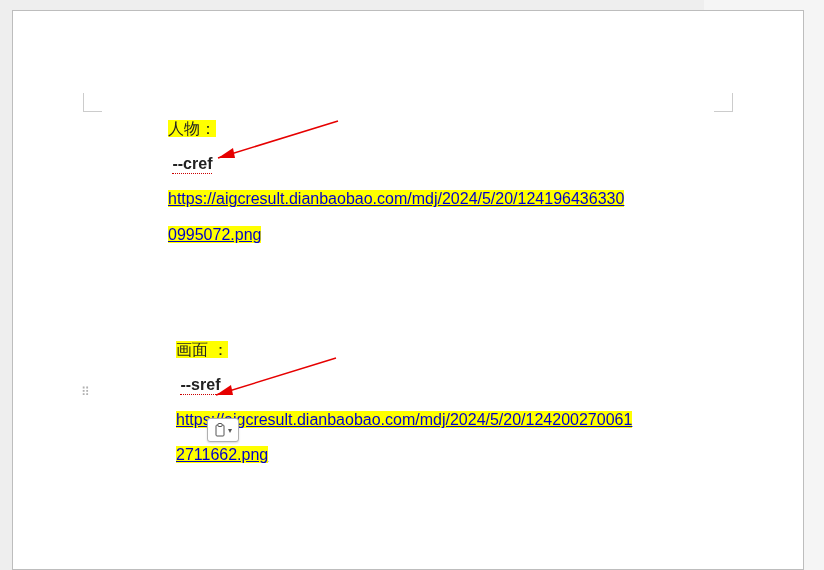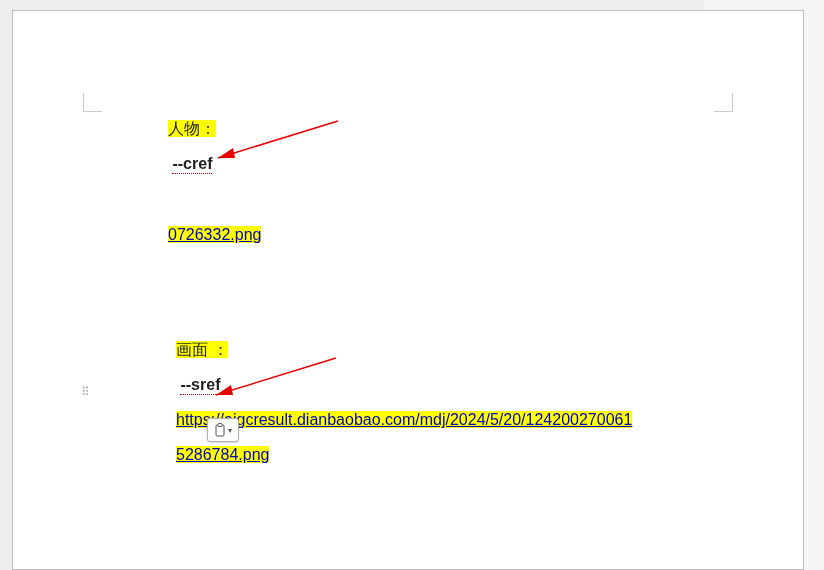--- a/index.html
+++ b/index.html
@@ -100,29 +100,29 @@
   <div class="page">
 
     <div class="corner tl"></div>
     <div class="corner tr"></div>
 
     <div class="content">
 
       <div>
         <span class="hl">人物：</span><br>
         <span>&nbsp;<span class="squiggle">--cref</span></span><br>
-        <br>
-        <span class="hl link">0726332.png</span>
+        <span class="hl link">https://aigcresult.dianbaobao.com/mdj/2024/5/20/124196436330</span><br>
+        <span class="hl link">0995072.png</span>
       </div>
 
       <div class="block2">
         <span class="hl">画面 ：</span><br>
         <span>&nbsp;<span class="squiggle">--sref</span></span><br>
         <span class="hl link">https://aigcresult.dianbaobao.com/mdj/2024/5/20/124200270061</span><br>
-        <span class="hl link">5286784.png</span>
+        <span class="hl link">2711662.png</span>
       </div>
 
     </div>
 
     <div class="arrow-wrap" style="left:190px; top:105px; width:140px; height:50px;">
       <svg class="arrow-svg" width="140" height="50">
         <line x1="135" y1="5" x2="15" y2="42"></line>
         <polygon points="15,42 30,32 32,42"></polygon>
       </svg>
     </div>

